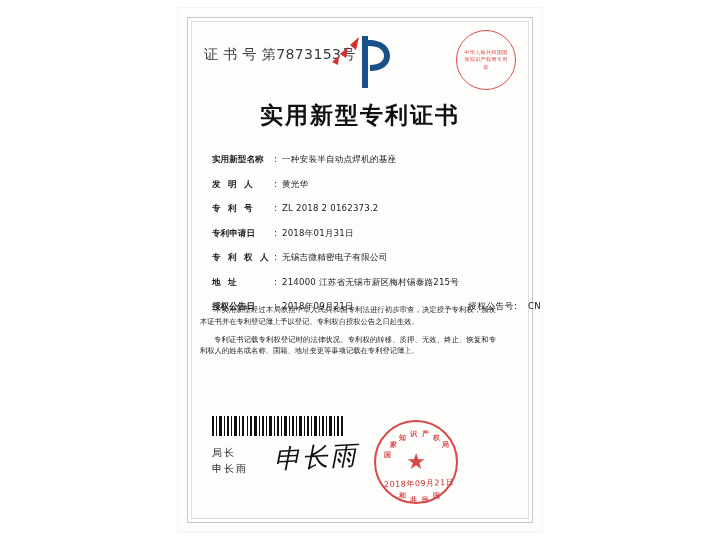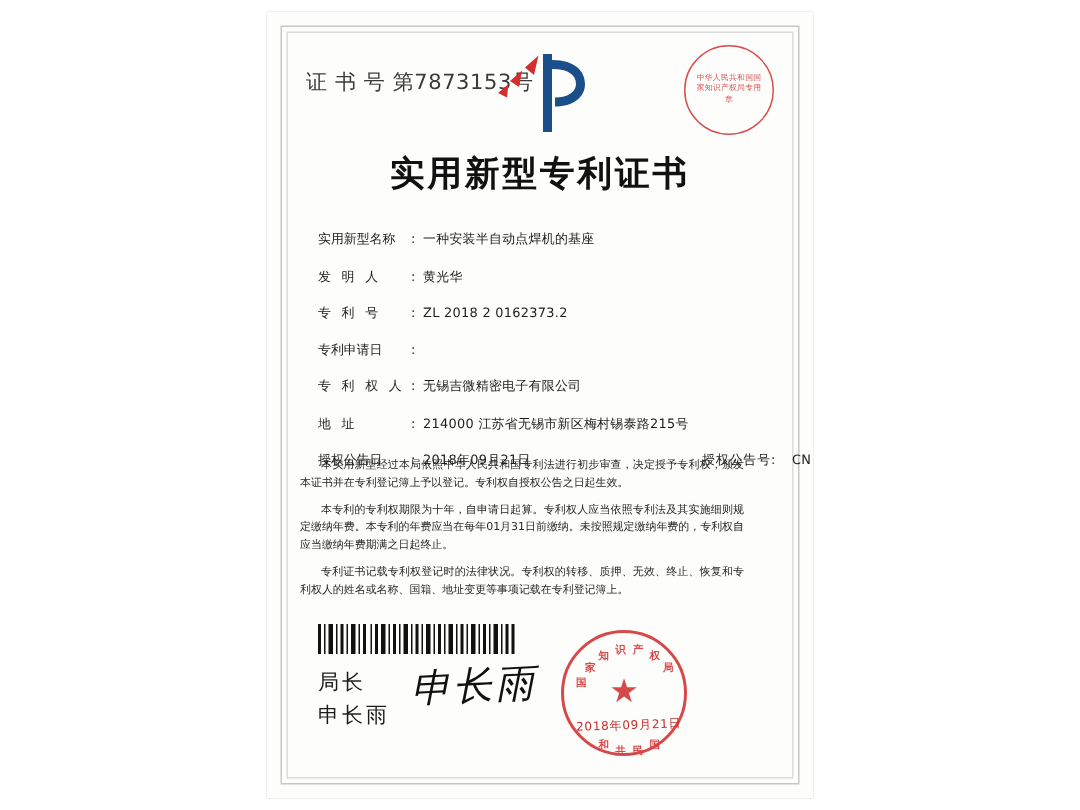--- a/index.html
+++ b/index.html
@@ -120,20 +120,21 @@
     align-items: baseline;
     margin-bottom: 12.5px;
     font-size: 8.6px;
     color: #1c1c1c;
     white-space: nowrap;
   }
   .field-label {
     width: 62px;
     flex: 0 0 62px;
     letter-spacing: 2.2px;
+    font-weight: bold;
   }
   .field-label.wide {
     letter-spacing: 0px;
   }
   .field-colon {
     flex: 0 0 8px;
     width: 8px;
   }
   .field-value {
     flex: 1 1 auto;
@@ -179,21 +180,21 @@
     height: 20px;
     overflow: hidden;
   }
   .barcode svg { display: block; }
 
   
   .sig-label {
     position: absolute;
     left: 34px;
     top: 437px;
-    font-size: 14px;
+    font-size: 10px;
     color: #1c1c1c;
     letter-spacing: 2px;
     line-height: 1.55;
   }
   .sig-script {
     position: absolute;
     left: 96px;
     top: 432px;
     font-size: 26px;
     color: #111;
@@ -298,20 +299,21 @@
         <span class="field-value">黄光华</span>
       </div>
       <div class="field-row">
         <span class="field-label">专 利 号</span>
         <span class="field-colon">:</span>
         <span class="field-value">ZL 2018 2 0162373.2</span>
       </div>
       <div class="field-row">
         <span class="field-label wide">专利申请日</span>
         <span class="field-colon">:</span>
+        <span class="field-value">2018年01月31日</span>
       </div>
       <div class="field-row">
         <span class="field-label">专 利 权 人</span>
         <span class="field-colon">:</span>
         <span class="field-value">无锡吉微精密电子有限公司</span>
       </div>
       <div class="field-row">
         <span class="field-label">地 址</span>
         <span class="field-colon">:</span>
         <span class="field-value">214000 江苏省无锡市新区梅村锡泰路215号</span>
@@ -321,21 +323,20 @@
         <span class="field-colon">:</span>
         <span class="field-value">2018年09月21日</span>
         <span class="field-label2">授权公告号</span>
         <span class="field-colon">:</span>
         <span class="field-value2">CN 207888050 U</span>
       </div>
     </div>
 
     <div class="body-text">
       <p>本实用新型经过本局依照中华人民共和国专利法进行初步审查，决定授予专利权，颁发本证书并在专利登记簿上予以登记。专利权自授权公告之日起生效。</p>
-      <p>本专利的专利权期限为十年，自申请日起算。专利权人应当依照专利法及其实施细则规定缴纳年费。本专利的年费应当在每年01月31日前缴纳。未按照规定缴纳年费的，专利权自应当缴纳年费期满之日起终止。</p>
       <p>专利证书记载专利权登记时的法律状况。专利权的转移、质押、无效、终止、恢复和专利权人的姓名或名称、国籍、地址变更等事项记载在专利登记簿上。</p>
     </div>
 
     <div class="barcode">
       <svg width="132" height="20" viewBox="0 0 132 20" xmlns="http://www.w3.org/2000/svg">
         <g fill="#111">
           <rect x="0" y="0" width="2" height="20"></rect>
           <rect x="4" y="0" width="1" height="20"></rect>
           <rect x="7" y="0" width="3" height="20"></rect>
           <rect x="12" y="0" width="1" height="20"></rect>

